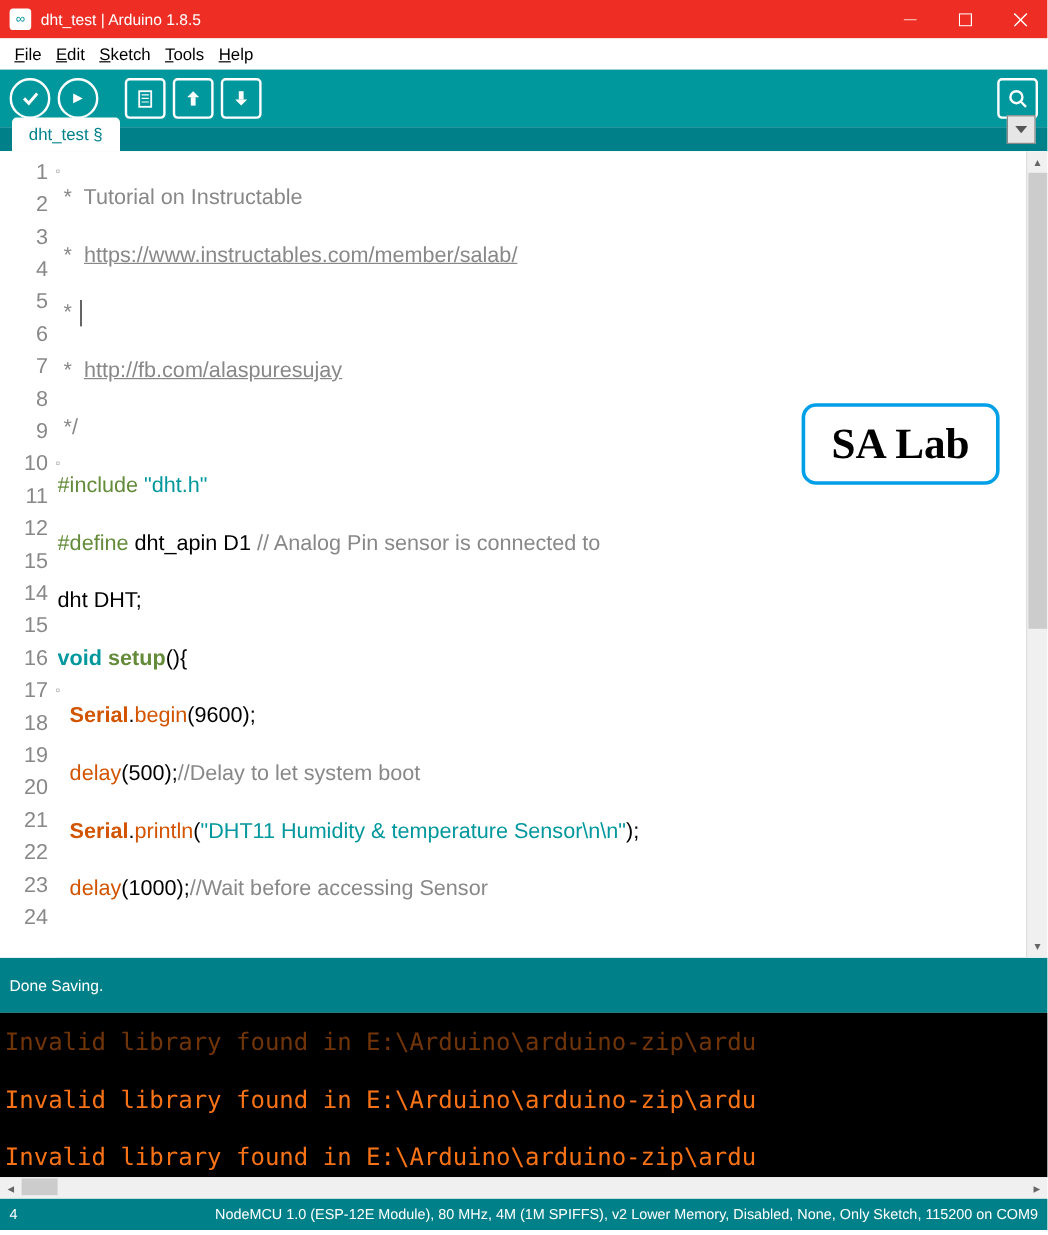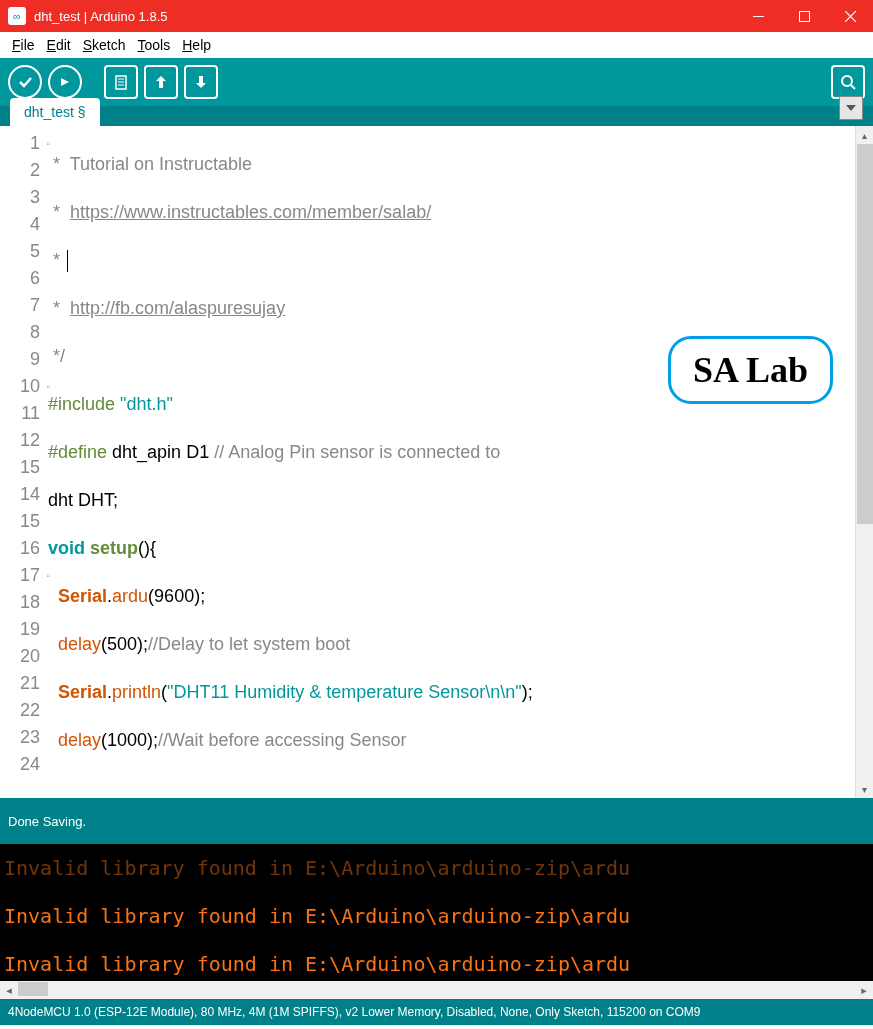--- a/index.html
+++ b/index.html
@@ -38,22 +38,22 @@
 .vscroll{position:absolute;right:0;top:0;width:18px;height:100%;background:#f0f0f0;border-left:1px solid #ddd}
 .vscroll .arrow{height:18px;display:flex;align-items:center;justify-content:center;color:#666;font-size:10px}
 .vscroll .thumb{position:absolute;top:18px;width:16px;left:1px;height:380px;background:#ccc}
 .status-msg{background:#00818a;color:#fff;height:46px;display:flex;align-items:center;padding:0 8px;font-size:13px}
 .console{background:#000;color:#f97316;font-family:"Consolas",monospace;font-size:20px;height:137px;padding:2px 4px;overflow:hidden;white-space:pre}
 .hscrollbar{height:18px;background:#f0f0f0;display:flex;align-items:center}
 .hscrollbar .arrow{width:18px;text-align:center;color:#666;font-size:11px}
 .hscrollbar .track{flex:1;position:relative;height:100%}
 .hscrollbar .thumb{position:absolute;left:0;top:1px;height:14px;width:30px;background:#ccc}
 .footer{height:26px;background:#00818a;color:#fff;display:flex;align-items:center;padding:0 8px;font-size:12px}
-.footer .right{flex:1;text-align:left}
-.watermark{position:absolute;right:40px;top:210px;border:3px solid #00a0e9;border-radius:23px;padding:10px 22px;font-family:"Times New Roman",serif;font-size:36px;font-weight:bold;color:#000;background:#fff}
+.footer .right{flex:1;text-align:right}
+.watermark{position:absolute;right:40px;top:210px;border:3px solid #00a0e9;border-radius:12px;padding:10px 22px;font-family:"Times New Roman",serif;font-size:36px;font-weight:bold;color:#000;background:#fff}
 .caret{display:inline-block;width:1px;height:22px;background:#000;vertical-align:middle;margin-left:2px}
 </style>
 </head>
 <body>
 
 <div class="titlebar">
   <div class="logo">∞</div>
   <div class="title">dht_test | Arduino 1.8.5</div>
   <div class="winbtns">
     <div class="winbtn">
@@ -164,21 +164,21 @@
   <div class="code">
 <div class="row"><span class="c-comment"> *  Tutorial on Instructable</span></div>
 <div class="row"><span class="c-comment"> *  </span><span class="c-link">https://www.instructables.com/member/salab/</span></div>
 <div class="row"><span class="c-comment"> * </span><span class="caret"></span></div>
 <div class="row"><span class="c-comment"> *  </span><span class="c-link">http://fb.com/alaspuresujay</span></div>
 <div class="row"><span class="c-comment"> */</span></div>
 <div class="row"><span class="c-pre">#include</span><span class="c-str"> "dht.h"</span></div>
 <div class="row"><span class="c-pre">#define</span><span class="c-plain"> dht_apin D1 </span><span class="c-comment">// Analog Pin sensor is connected to</span></div>
 <div class="row"><span class="c-plain">dht DHT;</span></div>
 <div class="row"><span class="c-type">void</span><span> </span><span class="c-kw">setup</span><span class="c-plain">(){</span></div>
-<div class="row"><span>  </span><span class="c-obj">Serial</span><span>.</span><span class="c-fn">ardu</span><span class="c-plain">(9600);</span></div>
+<div class="row"><span>  </span><span class="c-obj">Serial</span><span>.</span><span class="c-fn">begin</span><span class="c-plain">(9600);</span></div>
 <div class="row"><span>  </span><span class="c-fn">delay</span><span class="c-plain">(500);</span><span class="c-comment">//Delay to let system boot</span></div>
 <div class="row"><span>  </span><span class="c-obj">Serial</span><span>.</span><span class="c-fn">println</span><span class="c-plain">(</span><span class="c-str">"DHT11 Humidity &amp; temperature Sensor\n\n"</span><span class="c-plain">);</span></div>
 <div class="row"><span>  </span><span class="c-fn">delay</span><span class="c-plain">(1000);</span><span class="c-comment">//Wait before accessing Sensor</span></div>
 
 
 
 
 
 
 

